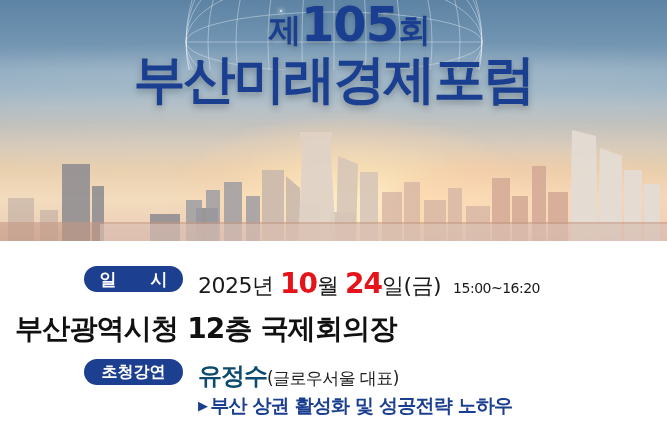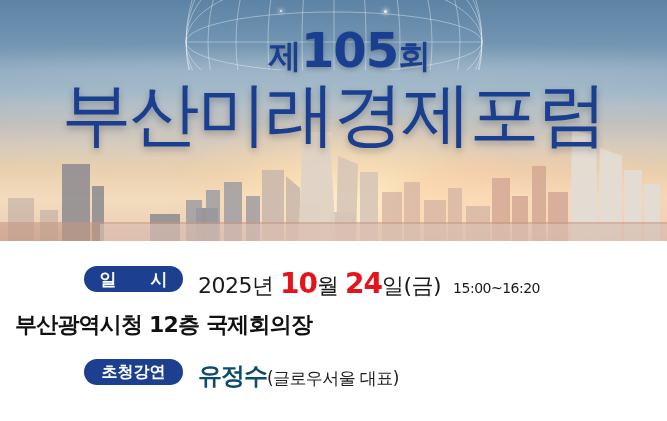--- a/index.html
+++ b/index.html
@@ -108,36 +108,35 @@
   
   .title-block {
     position: absolute;
     left: 0;
     top: 0;
     width: 667px;
     text-align: center;
     z-index: 5;
   }
   .line-edition {
-    margin-top: 26px;
     color: #1b3f90;
     font-weight: bold;
     line-height: 1;
     letter-spacing: -0.5px;
     text-shadow: 0 2px 5px rgba(0,0,0,0.22);
     white-space: nowrap;
     padding-left: 32px;
   }
   .ed-ko { font-size: 33px; }
   .ed-num { font-size: 48px; letter-spacing: -1px; }
   .line-main {
     margin-top: 4px;
     color: #1b3f90;
-    font-weight: normal;
-    font-size: 70px;
+    font-weight: bold;
+    font-size: 52px;
     line-height: 1.04;
     letter-spacing: -2px;
     text-shadow: 0 3px 7px rgba(0,0,0,0.26);
     white-space: nowrap;
   }
 
   
   .info {
     position: absolute;
     left: 0;
@@ -188,21 +187,21 @@
     font-size: 28px;
     letter-spacing: -1px;
   }
   .date-text .time {
     margin-left: 12px;
     font-size: 14px;
     color: #1a1a1a;
   }
 
   .place-text {
-    font-size: 22px;
+    font-size: 28px;
     font-weight: bold;
     color: #111111;
     letter-spacing: -0.8px;
   }
 
   .speaker-name {
     font-size: 24px;
     font-weight: bold;
     color: #0c4a6e;
     letter-spacing: -1px;
@@ -351,14 +350,17 @@
       <div class="row-text place-text">부산광역시청 12층 국제회의장</div>
     </div>
 
     <div class="info-row row-talk">
       <div class="pill tight">초청강연</div>
       <div class="row-text">
         <span class="speaker-name">유정수</span><span class="speaker-affil">(글로우서울 대표)</span>
       </div>
     </div>
 
+    <div class="topic-line">
+      <span class="bullet">▶</span><span>부산 상권 활성화 및 성공전략 노하우</span>
+    </div>
   </div>
 </div>
 
 </body></html>

